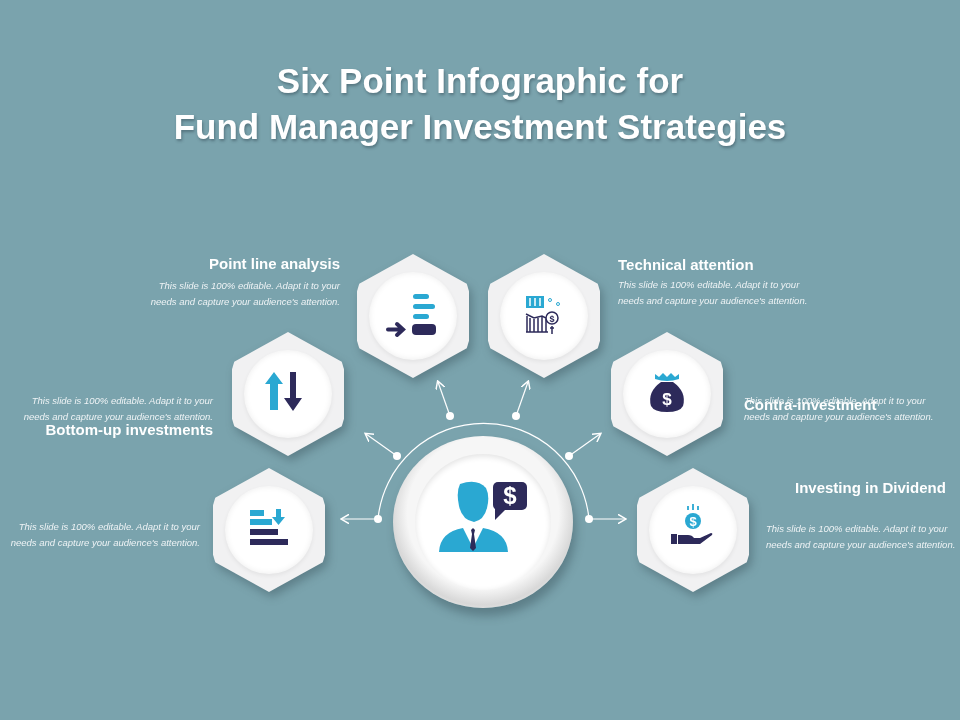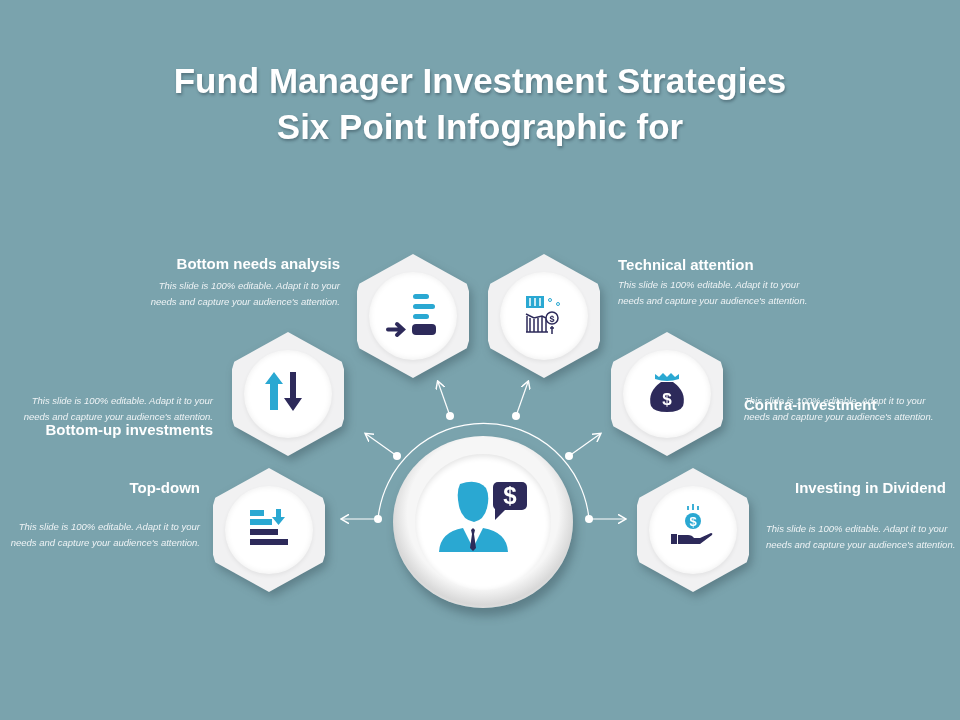--- a/index.html
+++ b/index.html
@@ -39,22 +39,22 @@
   .center-inner {
     position:absolute; left:22px; top:18px; width:136px; height:136px; border-radius:50%;
     background:#fff; box-shadow: inset 0 2px 6px rgba(0,0,0,0.12);
   }
   .lines { position:absolute; left:0; top:0; }
 </style>
 </head>
 <body>
 
 <div class="title">
+  <div>Six Point Infographic for</div>
   <div>Fund Manager Investment Strategies</div>
-  <div>Six Point Infographic for</div>
 </div>
 
 <svg class="lines" width="960" height="720">
   <defs>
     <marker id="ah" markerWidth="8" markerHeight="8" refX="6" refY="4" orient="auto">
       <path d="M0,0 L7,4 L0,8" fill="none" stroke="#fff" stroke-width="1.2"></path>
     </marker>
   </defs>
   <path d="M378,519 A106,106 0 0 1 589,519" fill="none" stroke="#fff" stroke-width="1.2"></path>
   <g stroke="#fff" stroke-width="1.2" fill="none" marker-end="url(#ah)">
@@ -92,21 +92,21 @@
   <div class="shape"></div>
     <div class="inner"></div>
   <svg viewBox="0 0 68 68">
     <rect x="34" y="12" width="16" height="5" rx="2.5" fill="#2aa8d2"></rect>
     <rect x="34" y="22" width="22" height="5" rx="2.5" fill="#2aa8d2"></rect>
     <rect x="34" y="32" width="16" height="5" rx="2.5" fill="#2aa8d2"></rect>
     <rect x="33" y="42" width="24" height="11" rx="4" fill="#2d2a5a"></rect>
     <path d="M9,47.5 h14 M18,42 l6,5.5 l-6,5.5" stroke="#2d2a5a" stroke-width="4" fill="none" stroke-linecap="round"></path>
   </svg>
 </div>
-<div class="item-title r" style="left:150px;top:254px;width:190px;">Bottom needs analysis</div>
+<div class="item-title r" style="left:150px;top:254px;width:190px;">Point line analysis</div>
 <div class="item-desc r" style="left:150px;top:278px;width:190px;">This slide is 100% editable. Adapt it to your needs and capture your audience's attention.</div>
 
 <div class="hex" style="left:488px;top:254px;">
   <div class="shape"></div>
     <div class="inner"></div>
   <svg viewBox="0 0 68 68">
     <rect x="16" y="14" width="18" height="12" fill="#2aa8d2"></rect>
     <path d="M20,16 v8 M25,16 v8 M30,16 v8" stroke="#fff" stroke-width="1.5"></path>
     <circle cx="40" cy="18" r="1.5" fill="none" stroke="#2aa8d2"></circle>
     <circle cx="48" cy="22" r="1.5" fill="none" stroke="#2aa8d2"></circle>
@@ -148,21 +148,20 @@
     <div class="inner"></div>
   <svg viewBox="0 0 68 68">
     <rect x="15" y="14" width="14" height="6" fill="#2aa8d2"></rect>
     <rect x="15" y="23" width="22" height="6" fill="#2aa8d2"></rect>
     <path d="M41,13 h5 v8 h4 l-6.5,8 l-6.5,-8 h4z" fill="#2aa8d2"></path>
     <rect x="15" y="33" width="28" height="6" fill="#2d2a5a"></rect>
     <rect x="15" y="43" width="38" height="6" fill="#2d2a5a"></rect>
   </svg>
 </div>
 <div class="item-title r" style="left:20px;top:478px;width:180px;">
-  <div>Top-down</div>
 </div>
 <div class="item-desc r" style="left:10px;top:519px;width:190px;">This slide is 100% editable. Adapt it to your needs and capture your audience's attention.</div>
 
 <div class="hex" style="left:637px;top:468px;">
   <div class="shape"></div>
     <div class="inner"></div>
   <svg viewBox="0 0 68 68">
     <path d="M29,10 v4 M34,8 v6 M39,10 v4" stroke="#2aa8d2" stroke-width="1.8"></path>
     <circle cx="34" cy="25" r="8" fill="#2aa8d2"></circle>
     <text x="34" y="30" text-anchor="middle" font-size="13" fill="#fff" font-weight="bold" font-family="Liberation Sans, sans-serif">$</text>

